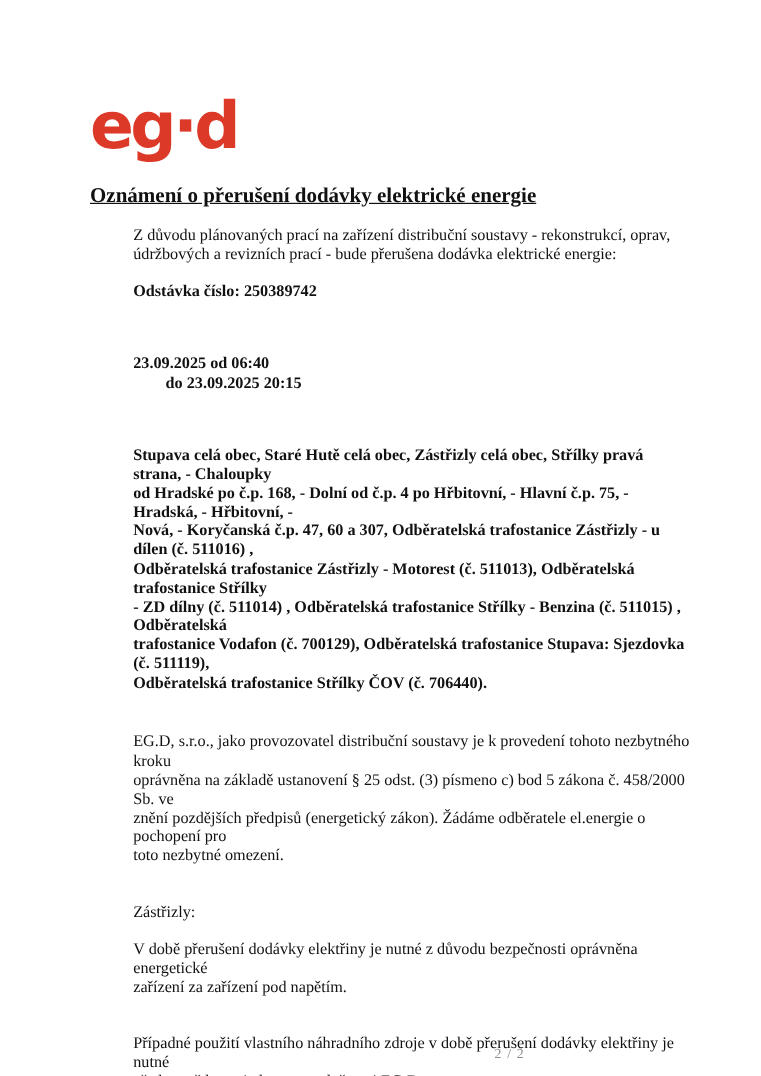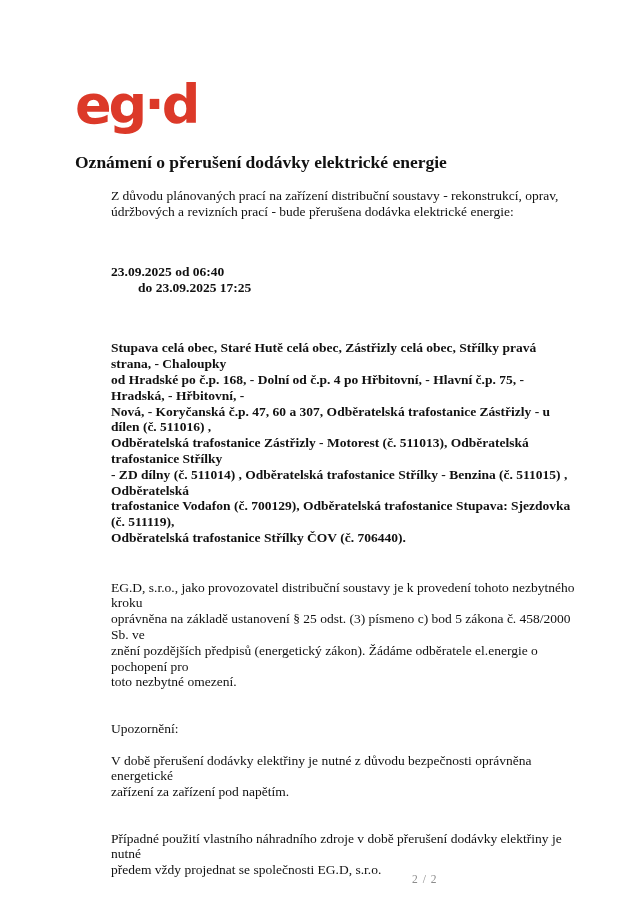--- a/index.html
+++ b/index.html
@@ -27,20 +27,21 @@
     font-size: 54px;
     line-height: 54px;
     letter-spacing: -3px;
     height: 56px;
   }
   .doc-title {
     margin-top: 17px;
     font-size: 17.5px;
     line-height: 22px;
     font-weight: bold;
+    text-decoration: underline;
   }
   .para {
     margin-top: 15px;
     white-space: pre-line;
     margin-left: 36px;
   }
   .bold { font-weight: bold; }
   .date-line span + span { margin-left: 27px; }
   .footer-page {
     position: absolute;
@@ -57,45 +58,46 @@
 
 <div class="page">
 
   <div class="logo" style="color: rgb(220, 57, 41);">eg·d</div>
 
   <div class="doc-title">Oznámení o přerušení dodávky elektrické energie</div>
 
   <div class="para">Z důvodu plánovaných prací na zařízení distribuční soustavy - rekonstrukcí, oprav,
 údržbových a revizních prací - bude přerušena dodávka elektrické energie:</div>
 
+  <div class="para bold">Odstávka číslo: 250389742</div>
 
   <div class="para bold" style="margin-top:13px">
     <div class="date-line">
       <span>23.09.2025 od 06:40</span>
-      <span>do 23.09.2025 17:25</span>
+      <span>do 23.09.2025 20:15</span>
     </div>
   </div>
 
   <div class="para bold" style="margin-top:13px">
     <div style="white-space: pre-line">Stupava celá obec, Staré Hutě celá obec, Zástřizly celá obec, Střílky pravá strana, - Chaloupky
 od Hradské po č.p. 168, - Dolní od č.p. 4 po Hřbitovní, - Hlavní č.p. 75, - Hradská, - Hřbitovní, -
 Nová, - Koryčanská č.p. 47, 60 a 307, Odběratelská trafostanice Zástřizly - u dílen (č. 511016) ,
 Odběratelská trafostanice Zástřizly - Motorest (č. 511013), Odběratelská trafostanice Střílky
 - ZD dílny (č. 511014) , Odběratelská trafostanice Střílky - Benzina (č. 511015) , Odběratelská
 trafostanice Vodafon (č. 700129), Odběratelská trafostanice Stupava: Sjezdovka (č. 511119),
 Odběratelská trafostanice Střílky ČOV (č. 706440).</div>
   </div>
 
   <div class="para" style="margin-top:18px">EG.D, s.r.o., jako provozovatel distribuční soustavy je k provedení tohoto nezbytného kroku
 oprávněna na základě ustanovení § 25 odst. (3) písmeno c) bod 5 zákona č. 458/2000 Sb. ve
 znění pozdějších předpisů (energetický zákon). Žádáme odběratele el.energie o pochopení pro
 toto nezbytné omezení.</div>
 
   <div class="para">
-    <div>Upozornění:</div>
+    <div>Zástřizly:</div>
     <div style="white-space: pre-line">V době přerušení dodávky elektřiny je nutné z důvodu bezpečnosti oprávněna energetické
 zařízení za zařízení pod napětím.</div>
   </div>
 
   <div class="para">Případné použití vlastního náhradního zdroje v době přerušení dodávky elektřiny je nutné
 předem vždy projednat se společnosti EG.D, s.r.o.</div>
 
   <div class="footer-page">2 / 2</div>
 
 </div>

